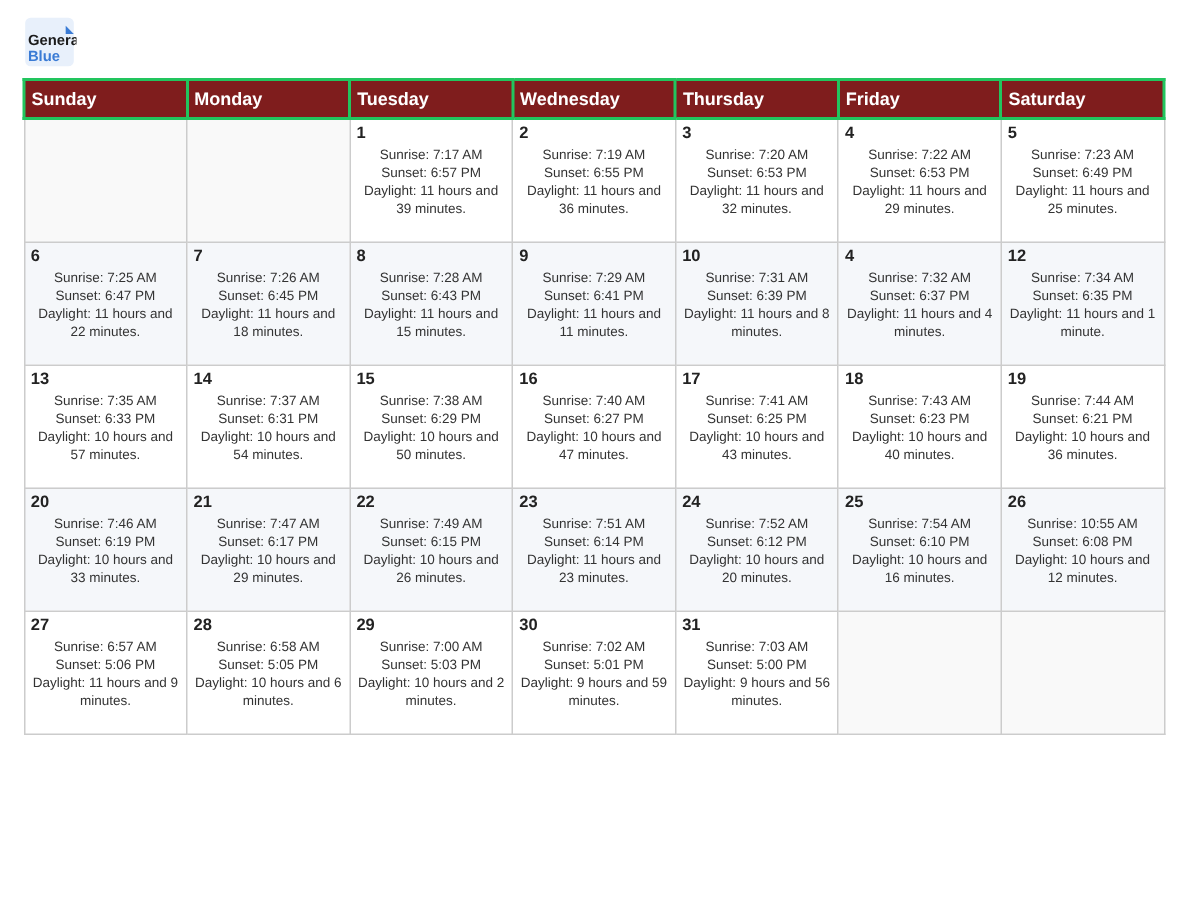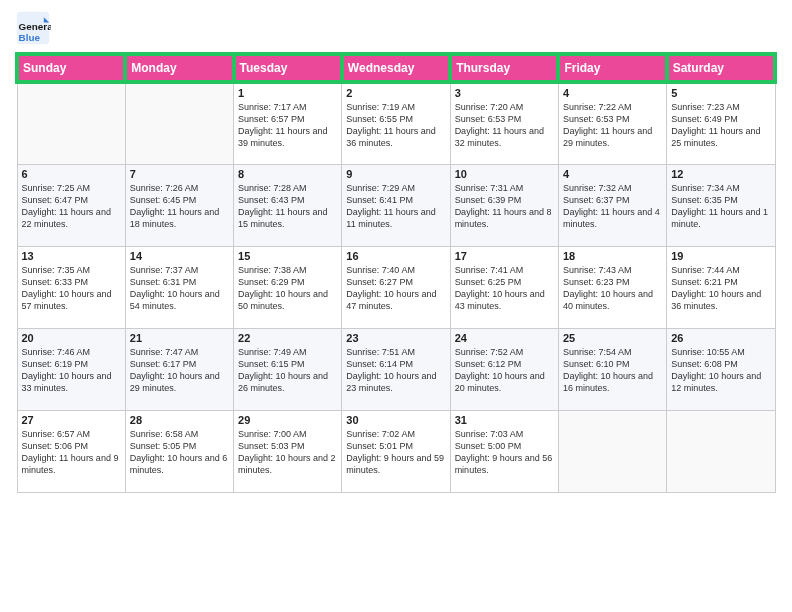--- a/index.html
+++ b/index.html
@@ -43,27 +43,27 @@
     .location {
       font-size: 16px;
       color: #444;
     }
     .calendar-table {
       width: 100%;
       border-collapse: collapse;
       table-layout: fixed;
     }
     .calendar-table th {
-      background: #ec4899;
+      background: #7f1d1d;
       color: #fff;
       font-size: 12px;
       font-weight: bold;
       padding: 5px 4px;
       text-align: left;
-      border: 4px solid #22c55e;
+      border: 2px solid #22c55e;
     }
     .calendar-table td {
       border: 1px solid #ccc;
       vertical-align: top;
       padding: 3px 4px;
       font-size: 9.5px;
       color: #222;
       height: 82px;
       background: #fff;
     }
@@ -73,20 +73,21 @@
     .day-number {
       font-weight: bold;
       font-size: 11px;
       margin-bottom: 2px;
       display: block;
     }
     .cell-content {
       font-size: 9px;
       line-height: 1.35;
       color: #333;
+      text-align: center;
     }
     .empty-cell {
       background: #f9f9f9 !important;
     }
   </style>
 </head>
 <body>
 
 <div class="page">
   <div class="header">
@@ -305,21 +306,21 @@
               <div>Sunrise: 7:49 AM</div>
               <div>Sunset: 6:15 PM</div>
               <div>Daylight: 10 hours and 26 minutes.</div>
             </div>
           </td>
           <td>
             <span class="day-number">23</span>
             <div class="cell-content">
               <div>Sunrise: 7:51 AM</div>
               <div>Sunset: 6:14 PM</div>
-              <div>Daylight: 10 hours and 23 minutes.</div>
+              <div>Daylight: 11 hours and 23 minutes.</div>
             </div>
           </td>
           <td>
             <span class="day-number">24</span>
             <div class="cell-content">
               <div>Sunrise: 7:52 AM</div>
               <div>Sunset: 6:12 PM</div>
               <div>Daylight: 10 hours and 20 minutes.</div>
             </div>
           </td>

